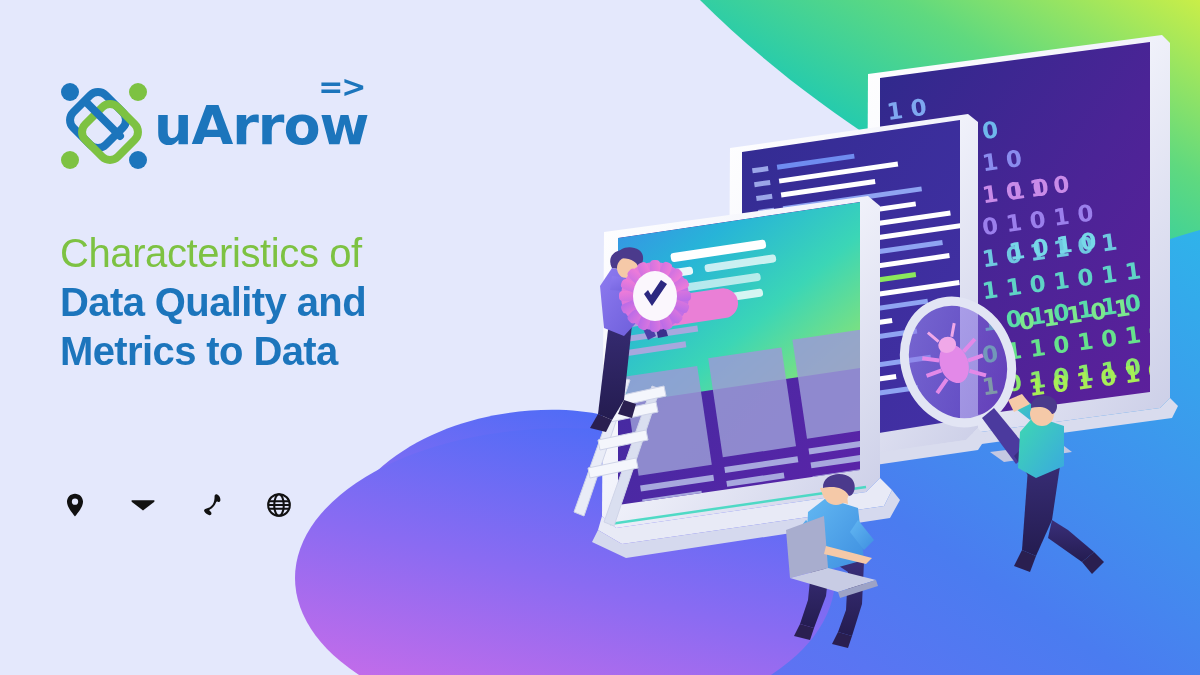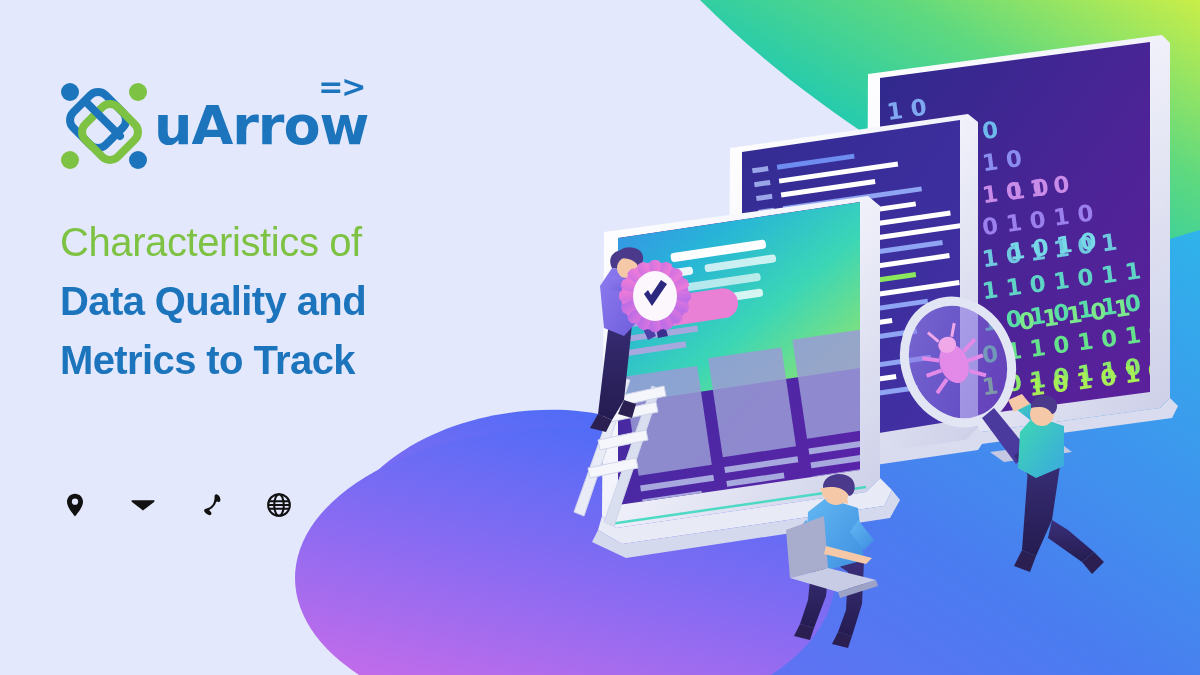--- a/index.html
+++ b/index.html
@@ -30,25 +30,25 @@
 
   
   .headline { position:absolute; left:60px; top:218px; width:520px; }
   .hl-line { line-height:1.02; white-space:nowrap; }
   .hl-1 {
     font-size:41px; font-weight:bold; font-style:italic;
     color:#7DC242; letter-spacing:-0.5px;
   }
   .hl-2 {
     font-size:40px; font-weight:normal;
-    color:#7DC242; letter-spacing:-0.4px; margin-top:4px;
+    color:#7DC242; letter-spacing:-0.4px; margin-top:15px;
   }
   .hl-3, .hl-4 {
     font-size:40px; font-weight:bold;
-    color:#1C75BC; letter-spacing:-0.6px; margin-top:18px;
+    color:#1C75BC; letter-spacing:-0.6px; margin-top:8px;
   }
 
   
   .site-url {
     position:absolute; left:60px; top:452px;
     font-size:23px; color:#15181E; letter-spacing:0px;
   }
   .contact-row {
     position:absolute; left:62px; top:492px;
     display:flex; align-items:center; gap:42px;
@@ -364,21 +364,21 @@
     </svg>
     <div class="wordmark-wrap">
       <div class="wordmark">uArrow</div>
       <div class="arrow-glyph">=&gt;</div>
     </div>
   </div>
 
   <div class="headline">
     <div class="hl-line hl-2">Characteristics of</div>
     <div class="hl-line hl-3">Data Quality and</div>
-    <div class="hl-line hl-4">Metrics to Track</div>
+    <div class="hl-line hl-4">Metrics to Data</div>
   </div>
 
 
   <div class="contact-row">
     <svg class="contact-ic" viewBox="0 0 24 24">
       <path d="M12 1.5C7.9 1.5 4.6 4.8 4.6 8.9c0 5.6 7.4 13.6 7.4 13.6s7.4-8 7.4-13.6c0-4.1-3.3-7.4-7.4-7.4z" fill="#111"></path>
       <circle cx="12" cy="8.9" r="2.9" fill="#E4E8FC"></circle>
     </svg>
     <svg class="contact-ic" viewBox="0 0 24 24">
       <path d="M1.5 7.5 L22.5 7.5 L22.5 9 L12 17 L1.5 9 Z" fill="#111"></path>

